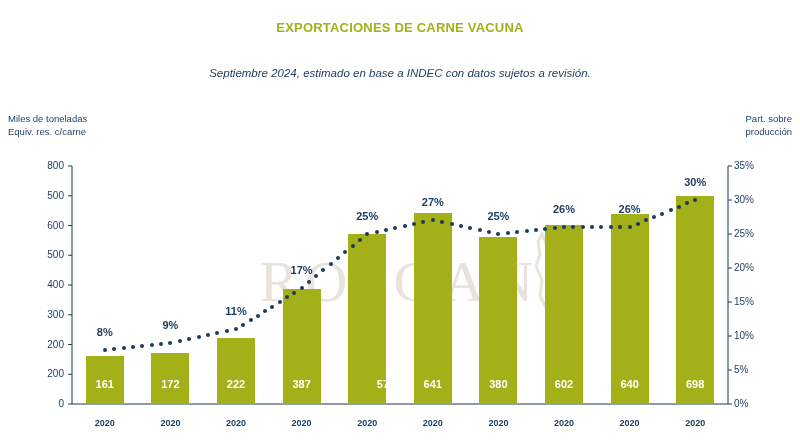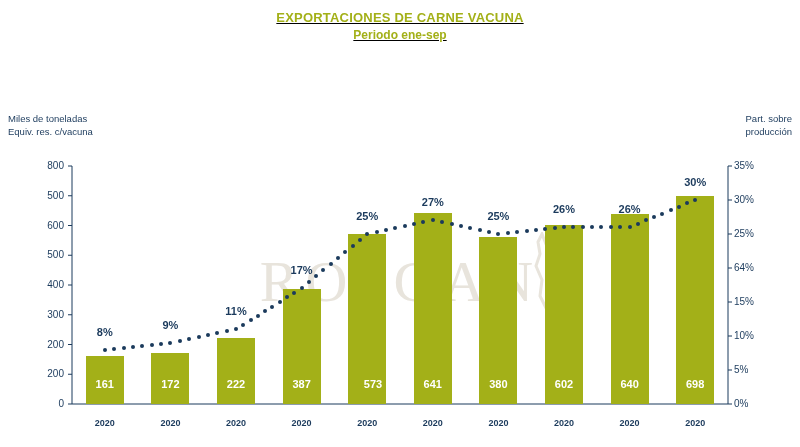--- a/index.html
+++ b/index.html
@@ -17,22 +17,21 @@
 
   #page {
     position: relative;
     width: 800px;
     height: 447px;
   }
 
   
   .title-block {
     text-align: center;
-    padding-top: 10px;
-    text-decoration: underline;
+    padding-top: 20px;
   }
   .chart-title {
     color: #a3b018;
     font-size: 13px;
     font-weight: bold;
     letter-spacing: 0.2px;
     line-height: 16px;
   }
   .chart-subtitle {
     color: #a3b018;
@@ -152,29 +151,29 @@
     overflow: visible;
   }
 </style>
 </head>
 <body>
 
 <div id="page">
 
   <div class="title-block">
     <div class="chart-title">EXPORTACIONES DE CARNE VACUNA</div>
-    <div class="chart-subtitle">Periodo ene-sep</div>
     <div class="chart-note">
       <br>
+      <span>Septiembre 2024, estimado en base a INDEC con datos sujetos a revisión.</span>
     </div>
   </div>
 
   <div class="axis-caption-left">
     <div>Miles de toneladas</div>
-    <div>Equiv. res. c/vacuna</div>
+    <div>Equiv. res. c/carne</div>
   </div>
 
   <div class="axis-caption-right">
     <div>Part. sobre</div>
     <div>producción</div>
   </div>
 
   <div id="plot-area">
     <div class="watermark">ROSGAN</div>
     <svg class="wm-deer" viewBox="0 0 70 78">
@@ -209,42 +208,42 @@
       <div class="tick-label tick-left" style="left: 30px; top: 310px;">300</div>
       <div class="tick-label tick-left" style="left: 30px; top: 280px;">400</div>
       <div class="tick-label tick-left" style="left: 30px; top: 250.25px;">500</div>
       <div class="tick-label tick-left" style="left: 30px; top: 220.5px;">600</div>
       <div class="tick-label tick-left" style="left: 30px; top: 190.75px;">500</div>
       <div class="tick-label tick-left" style="left: 30px; top: 161px;">800</div>
       <div class="tick-label tick-right" style="left: 734px; top: 399px;">0%</div>
       <div class="tick-label tick-right" style="left: 734px; top: 365px;">5%</div>
       <div class="tick-label tick-right" style="left: 734px; top: 331px;">10%</div>
       <div class="tick-label tick-right" style="left: 734px; top: 297px;">15%</div>
-      <div class="tick-label tick-right" style="left: 734px; top: 263px;">64%</div>
+      <div class="tick-label tick-right" style="left: 734px; top: 263px;">20%</div>
       <div class="tick-label tick-right" style="left: 734px; top: 229px;">25%</div>
       <div class="tick-label tick-right" style="left: 734px; top: 195px;">30%</div>
       <div class="tick-label tick-right" style="left: 734px; top: 161px;">35%</div>
       <div class="bar" style="left: 85.8px; top: 356.103px; width: 38px; height: 47.8975px; background: rgb(163, 176, 24);"></div>
       <div class="bar-value" style="left: 74.8px; top: 378px; width: 60px;">161</div>
       <div class="cat-label" style="left: 74.8px; top: 418px; width: 60px;">2020</div>
       <div class="pct-label" style="left: 74.8px; top: 325.6px; width: 60px;">8%</div>
       <div class="bar" style="left: 151.4px; top: 352.83px; width: 38px; height: 51.17px; background: rgb(163, 176, 24);"></div>
       <div class="bar-value" style="left: 140.4px; top: 378px; width: 60px;">172</div>
       <div class="cat-label" style="left: 140.4px; top: 418px; width: 60px;">2020</div>
       <div class="pct-label" style="left: 140.4px; top: 318.8px; width: 60px;">9%</div>
       <div class="bar" style="left: 217px; top: 337.955px; width: 38px; height: 66.045px; background: rgb(163, 176, 24);"></div>
       <div class="bar-value" style="left: 206px; top: 378px; width: 60px;">222</div>
       <div class="cat-label" style="left: 206px; top: 418px; width: 60px;">2020</div>
       <div class="pct-label" style="left: 206px; top: 305.2px; width: 60px;">11%</div>
       <div class="bar" style="left: 282.6px; top: 288.868px; width: 38px; height: 115.132px; background: rgb(163, 176, 24);"></div>
       <div class="bar-value" style="left: 271.6px; top: 378px; width: 60px;">387</div>
       <div class="cat-label" style="left: 271.6px; top: 418px; width: 60px;">2020</div>
       <div class="pct-label" style="left: 271.6px; top: 264.4px; width: 60px;">17%</div>
       <div class="bar" style="left: 348.2px; top: 233.532px; width: 38px; height: 170.468px; background: rgb(163, 176, 24);"></div>
-      <div class="bar-value" style="left: 343px; top: 378px; width: 60px;">573</div>
+      <div class="bar-value" style="left: 356px; top: 378px; width: 60px;">573</div>
       <div class="cat-label" style="left: 337.2px; top: 418px; width: 60px;">2020</div>
       <div class="pct-label" style="left: 337.2px; top: 210px; width: 60px;">25%</div>
       <div class="bar" style="left: 413.8px; top: 213.303px; width: 38px; height: 190.697px; background: rgb(163, 176, 24);"></div>
       <div class="bar-value" style="left: 402.8px; top: 378px; width: 60px; text-align: center;">641</div>
       <div class="cat-label" style="left: 402.8px; top: 418px; width: 60px;">2020</div>
       <div class="pct-label" style="left: 402.8px; top: 196.4px; width: 60px;">27%</div>
       <div class="bar" style="left: 479.4px; top: 236.805px; width: 38px; height: 167.195px; background: rgb(163, 176, 24);"></div>
       <div class="bar-value" style="left: 468.4px; top: 378px; width: 60px;">380</div>
       <div class="cat-label" style="left: 468.4px; top: 418px; width: 60px;">2020</div>
       <div class="pct-label" style="left: 468.4px; top: 210px; width: 60px;">25%</div>

